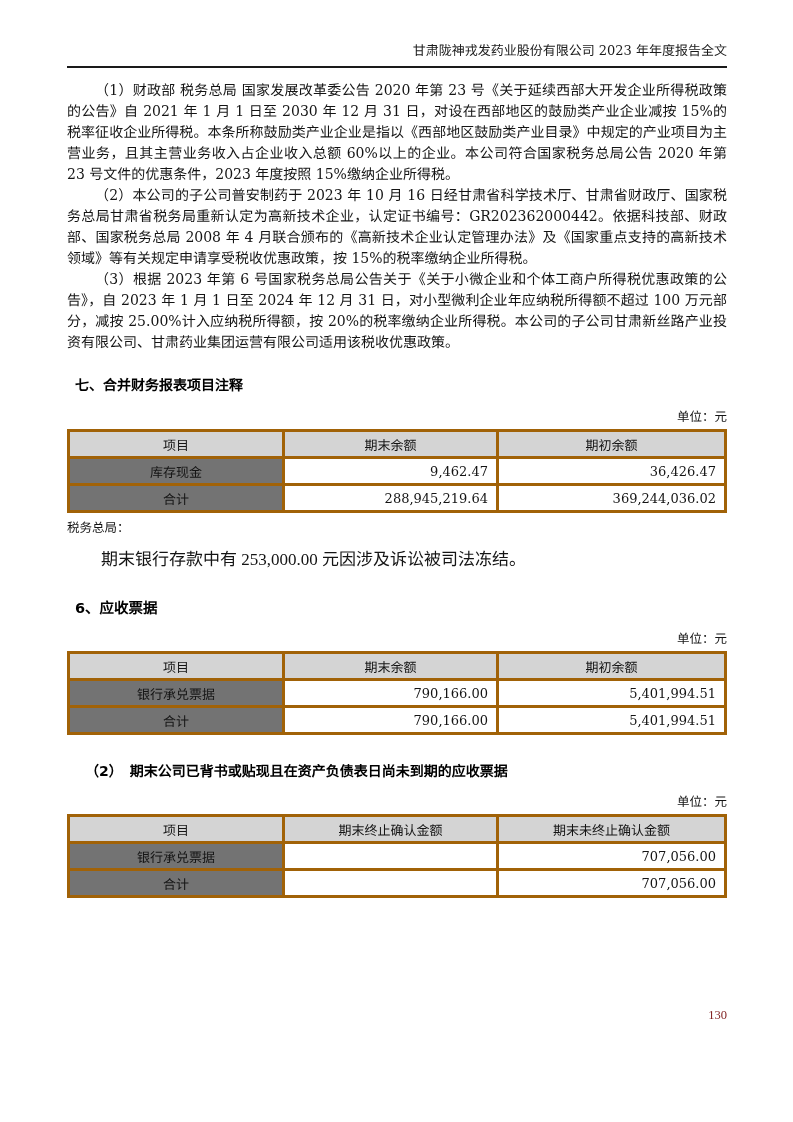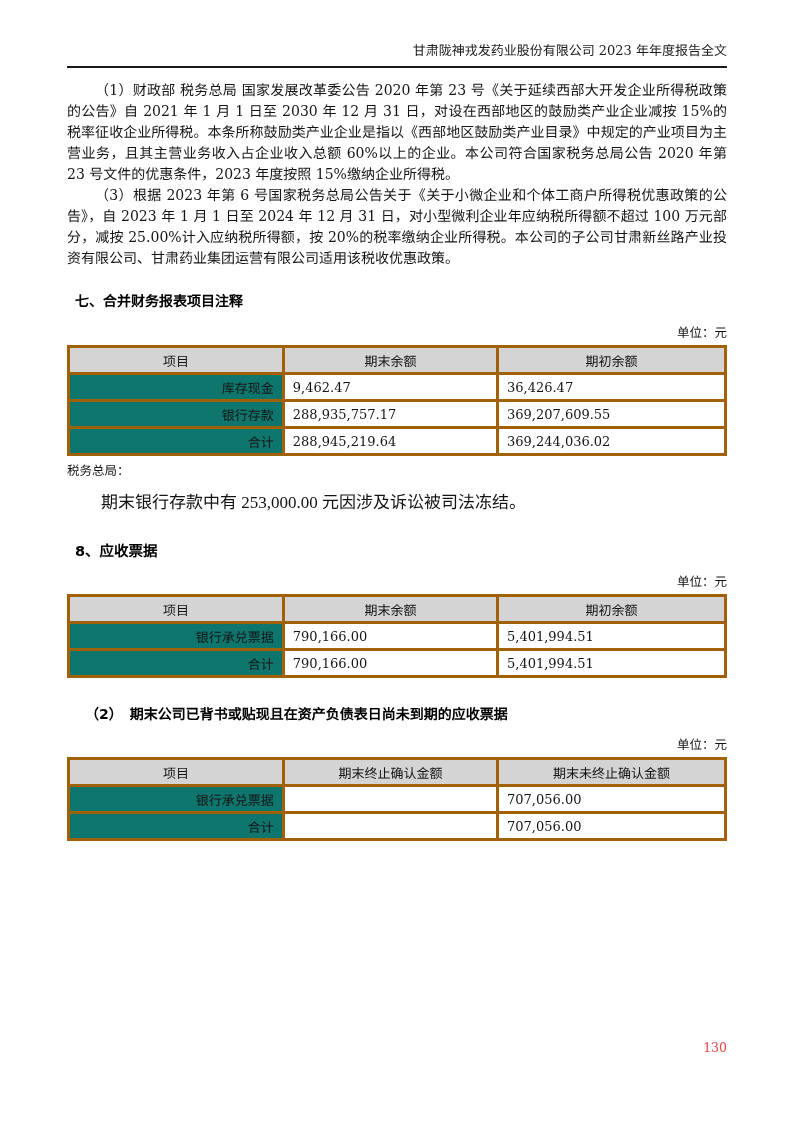--- a/index.html
+++ b/index.html
@@ -84,49 +84,51 @@
     height: 22px;
     padding: 1px 8px;
     font-weight: normal;
     overflow: hidden;
     white-space: nowrap;
   }
   table.fin th {
     background: #d4d4d4;
     text-align: center;
   }
-  td.c-item { background: #0f766e; text-align: right; }
-  td.c-num { text-align: left; background: #ffffff; }
+  td.c-item { background: #737373; text-align: center; }
+  td.c-num { text-align: right; background: #ffffff; }
 
   
   .other-label { font-size: 12.5px; line-height: 16px; margin-top: 7px; }
   .other-note  { font-size: 17px; line-height: 21px; margin-top: 13px; text-indent: 2em; font-family: Liberation Serif, serif; }
 
   
   .page-number {
     position: absolute;
-    top: 1040px;
+    top: 1008px;
     right: 66px;
     font-size: 12.5px;
-    color: #ef4444;
+    color: #7f1d1d;
+    font-family: Liberation Serif, serif;
   }
 </style>
 </head>
 <body>
 
 <div class="page">
   <div class="content">
 
     <div class="doc-header">
       <div class="doc-header-title">甘肃陇神戎发药业股份有限公司 2023 年年度报告全文</div>
       <div class="header-rule"></div>
     </div>
 
     <div class="tax-notes">
       <p class="para">（1）财政部 税务总局 国家发展改革委公告 2020 年第 23 号《关于延续西部大开发企业所得税政策的公告》自 2021 年 1 月 1 日至 2030 年 12 月 31 日，对设在西部地区的鼓励类产业企业减按 15%的税率征收企业所得税。本条所称鼓励类产业企业是指以《西部地区鼓励类产业目录》中规定的产业项目为主营业务，且其主营业务收入占企业收入总额 60%以上的企业。本公司符合国家税务总局公告 2020 年第 23 号文件的优惠条件，2023 年度按照 15%缴纳企业所得税。</p>
+      <p class="para">（2）本公司的子公司普安制药于 2023 年 10 月 16 日经甘肃省科学技术厅、甘肃省财政厅、国家税务总局甘肃省税务局重新认定为高新技术企业，认定证书编号：GR202362000442。依据科技部、财政部、国家税务总局 2008 年 4 月联合颁布的《高新技术企业认定管理办法》及《国家重点支持的高新技术领域》等有关规定申请享受税收优惠政策，按 15%的税率缴纳企业所得税。</p>
       <p class="para">（3）根据 2023 年第 6 号国家税务总局公告关于《关于小微企业和个体工商户所得税优惠政策的公告》，自 2023 年 1 月 1 日至 2024 年 12 月 31 日，对小型微利企业年应纳税所得额不超过 100 万元部分，减按 25.00%计入应纳税所得额，按 20%的税率缴纳企业所得税。本公司的子公司甘肃新丝路产业投资有限公司、甘肃药业集团运营有限公司适用该税收优惠政策。</p>
     </div>
 
     <div class="h-sec">七、合并财务报表项目注释</div>
 
     <div class="unit-label">单位：元</div>
 
     <table class="fin">
       <colgroup>
           <col style="width:32.7%">
@@ -138,36 +140,31 @@
         <th>项目</th>
         <th>期末余额</th>
         <th>期初余额</th>
       </tr>
       <tr>
         <td class="c-item">库存现金</td>
         <td class="c-num">9,462.47</td>
         <td class="c-num">36,426.47</td>
       </tr>
       <tr>
-        <td class="c-item">银行存款</td>
-        <td class="c-num">288,935,757.17</td>
-        <td class="c-num">369,207,609.55</td>
-      </tr>
-      <tr>
         <td class="c-item">合计</td>
         <td class="c-num">288,945,219.64</td>
         <td class="c-num">369,244,036.02</td>
       </tr>
     </tbody>
       </table>
 
     <div class="other-label">税务总局：</div>
     <div class="other-note">期末银行存款中有 253,000.00 元因涉及诉讼被司法冻结。</div>
 
-    <div class="h-sub mt-lg">8、应收票据</div>
+    <div class="h-sub mt-lg">6、应收票据</div>
 
     <div class="unit-label">单位：元</div>
 
     <table class="fin">
       <colgroup>
           <col style="width:32.7%">
           <col style="width:32.6%">
           <col style="width:34.7%">
         </colgroup>
       <tbody>

